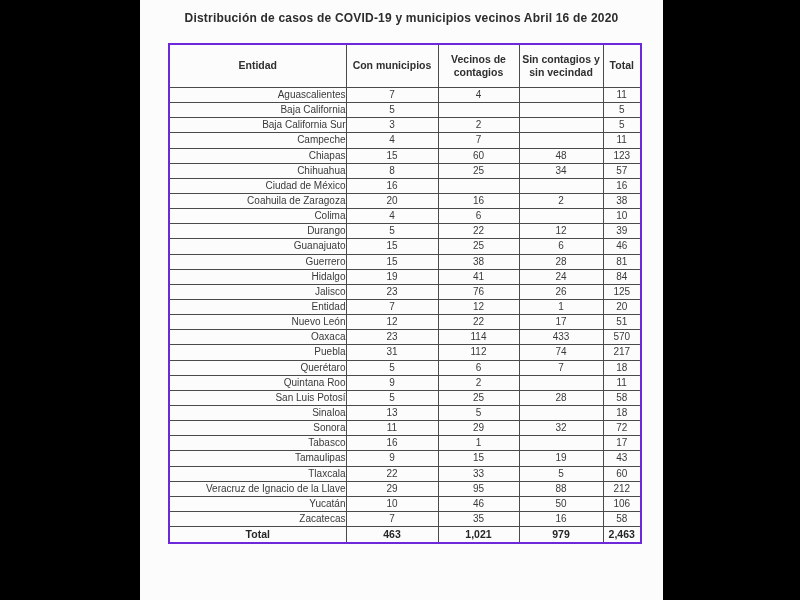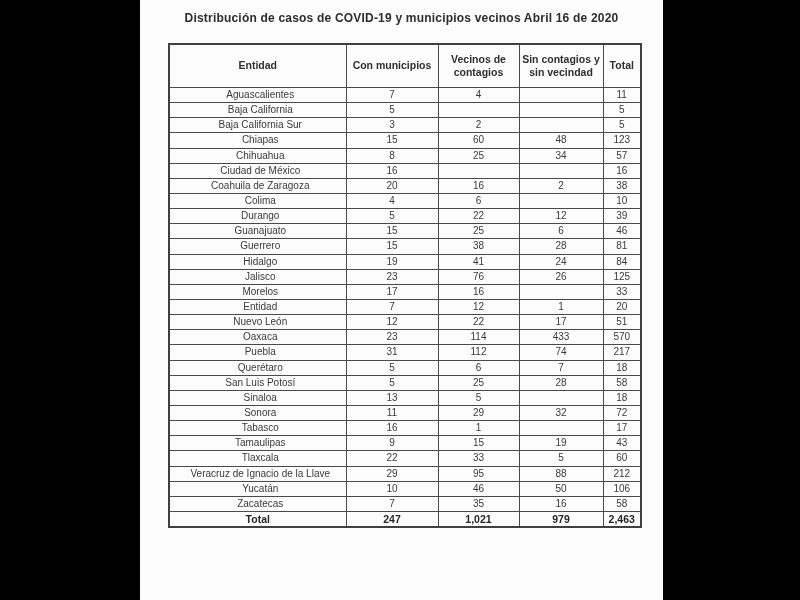--- a/index.html
+++ b/index.html
@@ -46,21 +46,21 @@
     letter-spacing: 0.2px;
     color: #2d2d2d;
   }
   table.covid {
     position: absolute;
     left: 28px;
     top: 43px;
     width: 472px;
     border-collapse: collapse;
     table-layout: fixed;
-    border: 2px solid #404040;
+    border: 2px solid #6d28d9;
   }
   table.covid th,
   table.covid td {
     border: 1px solid #4a4a4a;
     overflow: hidden;
     white-space: nowrap;
   }
   table.covid th {
     height: 42px;
     font-size: 10.5px;
@@ -73,21 +73,21 @@
   }
   table.covid tbody td {
     height: 14.15px;
     font-size: 10px;
     color: #3a3a3a;
     text-align: center;
     padding: 0;
     line-height: 1;
   }
   table.covid tbody td.ent {
-    text-align: center;
+    text-align: right;
     padding-left: 5px;
   }
   table.covid tfoot td {
     height: 14.5px;
     font-size: 10.5px;
     font-weight: bold;
     color: #262626;
     text-align: center;
     padding: 0;
     line-height: 1;
@@ -136,20 +136,27 @@
             <td>5</td>
           </tr>
           <tr>
             <td class="ent">Baja California Sur</td>
             <td>3</td>
             <td>2</td>
             <td></td>
             <td>5</td>
           </tr>
           <tr>
+            <td class="ent">Campeche</td>
+            <td>4</td>
+            <td>7</td>
+            <td></td>
+            <td>11</td>
+          </tr>
+          <tr>
             <td class="ent">Chiapas</td>
             <td>15</td>
             <td>60</td>
             <td>48</td>
             <td>123</td>
           </tr>
           <tr>
             <td class="ent">Chihuahua</td>
             <td>8</td>
             <td>25</td>
@@ -206,27 +213,20 @@
             <td>84</td>
           </tr>
           <tr>
             <td class="ent">Jalisco</td>
             <td>23</td>
             <td>76</td>
             <td>26</td>
             <td>125</td>
           </tr>
           <tr>
-            <td class="ent">Morelos</td>
-            <td>17</td>
-            <td>16</td>
-            <td></td>
-            <td>33</td>
-          </tr>
-          <tr>
             <td class="ent">Entidad</td>
             <td>7</td>
             <td>12</td>
             <td>1</td>
             <td>20</td>
           </tr>
           <tr>
             <td class="ent">Nuevo León</td>
             <td>12</td>
             <td>22</td>
@@ -248,20 +248,27 @@
             <td>217</td>
           </tr>
           <tr>
             <td class="ent">Querétaro</td>
             <td>5</td>
             <td>6</td>
             <td>7</td>
             <td>18</td>
           </tr>
           <tr>
+            <td class="ent">Quintana Roo</td>
+            <td>9</td>
+            <td>2</td>
+            <td></td>
+            <td>11</td>
+          </tr>
+          <tr>
             <td class="ent">San Luis Potosí</td>
             <td>5</td>
             <td>25</td>
             <td>28</td>
             <td>58</td>
           </tr>
           <tr>
             <td class="ent">Sinaloa</td>
             <td>13</td>
             <td>5</td>
@@ -314,21 +321,21 @@
             <td class="ent">Zacatecas</td>
             <td>7</td>
             <td>35</td>
             <td>16</td>
             <td>58</td>
           </tr>
         </tbody>
       <tfoot>
         <tr>
             <td>Total</td>
-            <td>247</td>
+            <td>463</td>
             <td>1,021</td>
             <td>979</td>
             <td>2,463</td>
           </tr>
       </tfoot>
     </table>
   </div>
 </div>
 
 </body></html>

